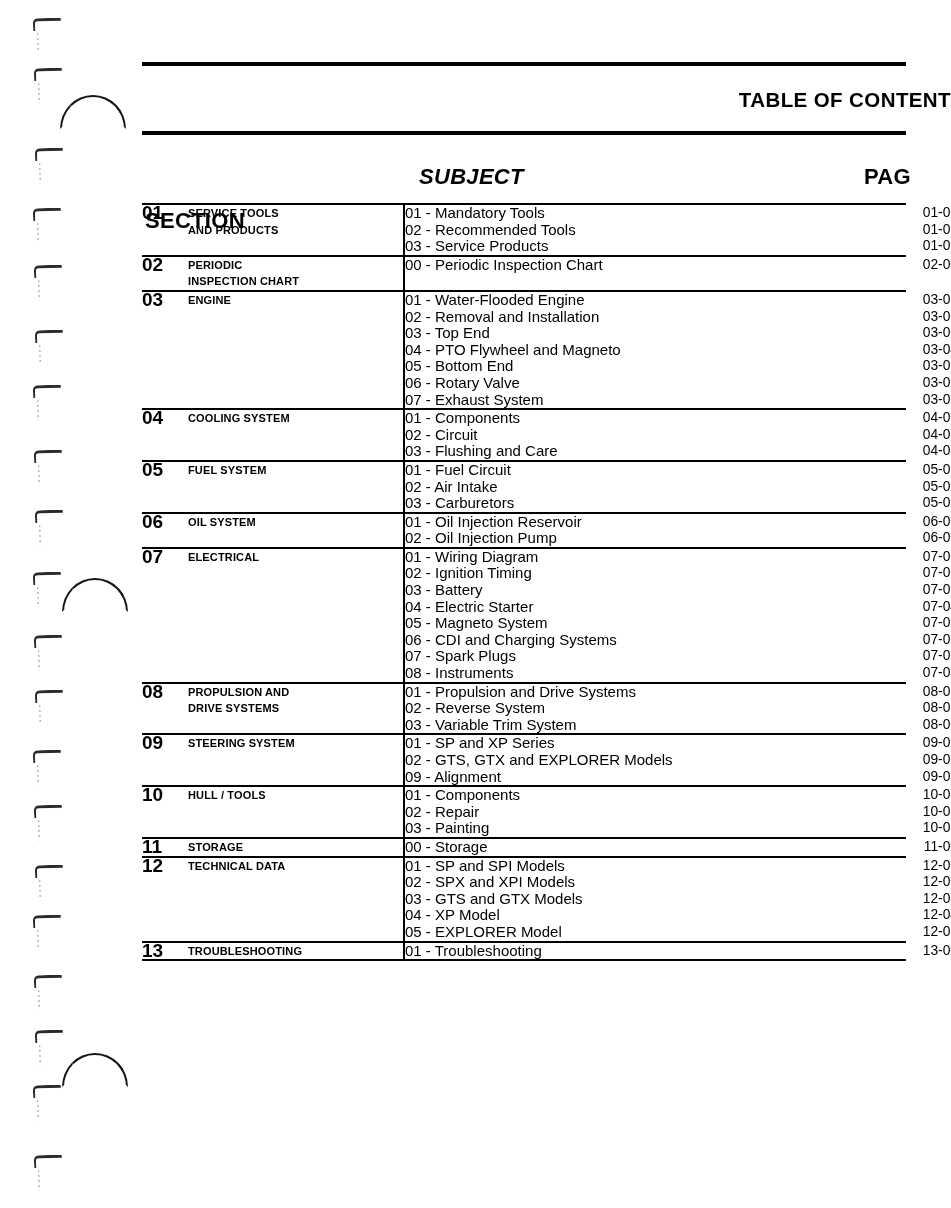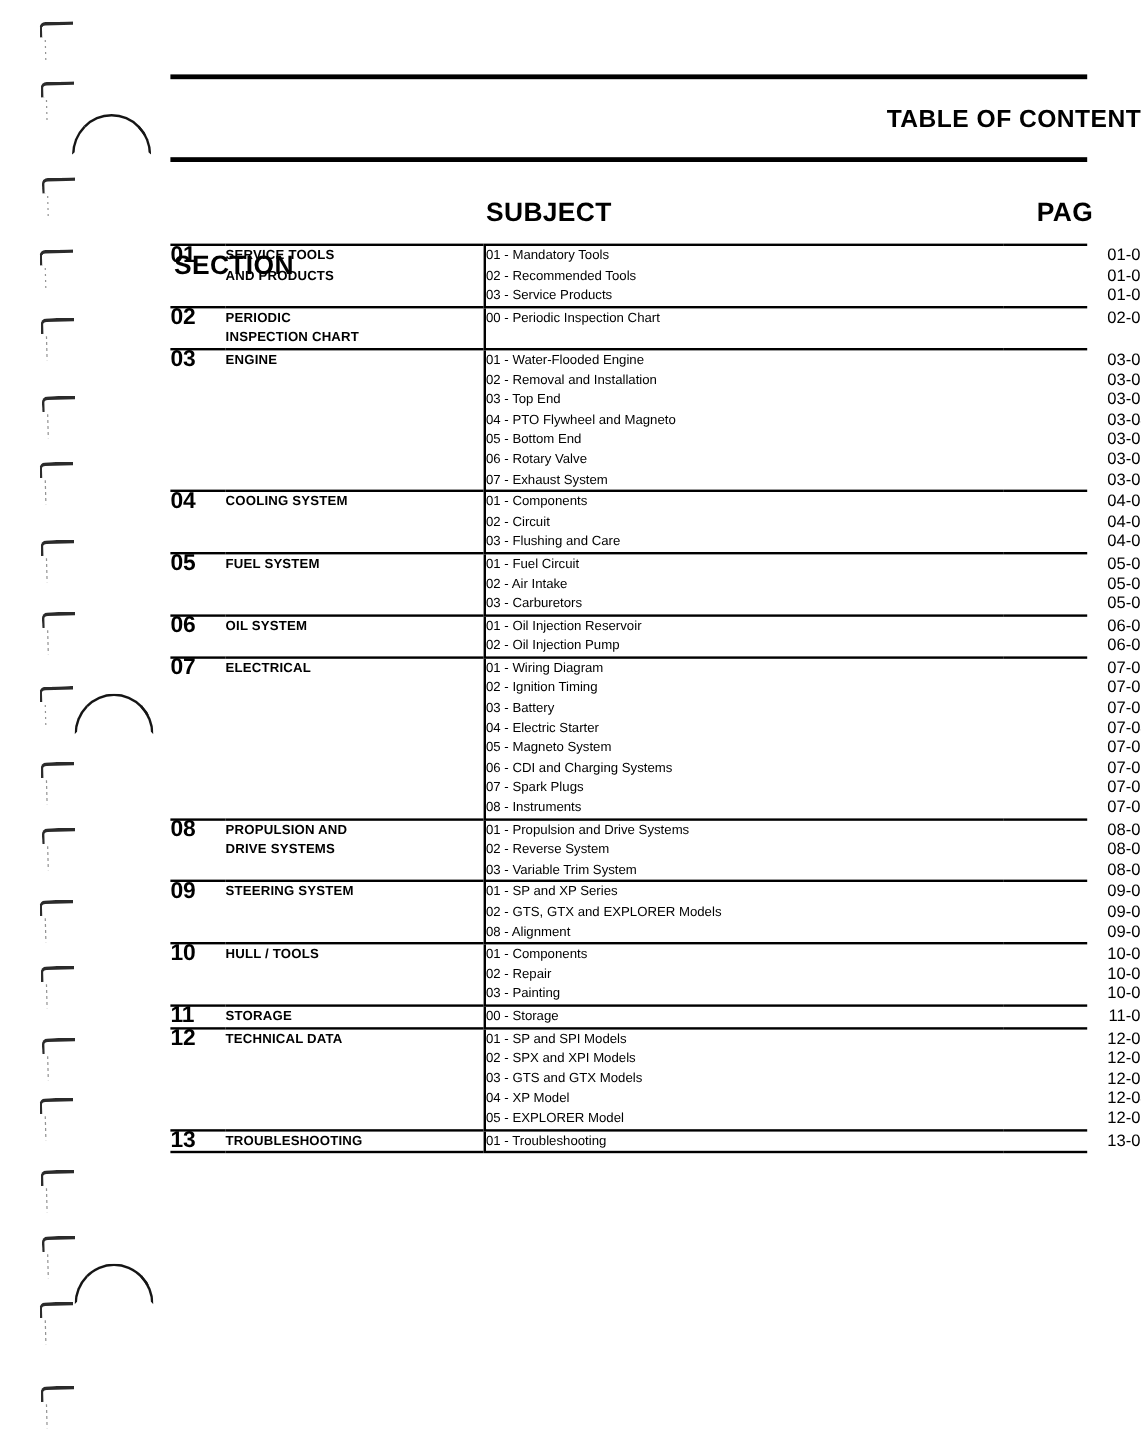--- a/index.html
+++ b/index.html
@@ -110,21 +110,21 @@
     width: 951px; height: 38px;
   }
   .col-head {
     position: absolute;
     font-size: 22px;
     font-weight: bold;
     letter-spacing: 0.3px;
     white-space: nowrap;
   }
   #head-section { left: 145px; margin-top: 44px; }
-  #head-subject { left: 405px; }
+  #head-subject { left: 419px; font-style: italic; }
   #head-page    { left: 864px; }
 
   
   #toc-table {
     position: absolute;
     left: 142px;
     top: 203px;
     width: 764px;
     border-collapse: collapse;
   }
@@ -147,21 +147,21 @@
     width: 215px;
     font-size: 11px;
     font-weight: bold;
     letter-spacing: 0.15px;
     padding: 9px 0 10px 0;
     line-height: 16.6px;
     border-right: 2.2px solid #000;
   }
   td.c-subject {
     padding: 9px 0 10px 19px;
-    font-size: 11px;
+    font-size: 15px;
     line-height: 16.6px;
   }
   td.c-pages {
     width: 70px;
     padding: 9px 0 10px 0;
     font-size: 13.8px;
     line-height: 16.6px;
     text-align: right;
     white-space: nowrap;
   }
@@ -366,21 +366,21 @@
           </td>
         </tr>
         <tr>
           <td class="c-num">09</td>
           <td class="c-title">
             <span class="title-line">STEERING SYSTEM</span>
           </td>
           <td class="c-subject">
             <span class="subj-line">01 - SP and XP Series</span>
             <span class="subj-line">02 - GTS, GTX and EXPLORER Models</span>
-            <span class="subj-line">08 - Alignment</span>
+            <span class="subj-line">09 - Alignment</span>
           </td>
           <td class="c-pages">
             <span class="page-line">09-01</span>
             <span class="page-line">09-02</span>
             <span class="page-line">09-03</span>
           </td>
         </tr>
         <tr>
           <td class="c-num">10</td>
           <td class="c-title">

